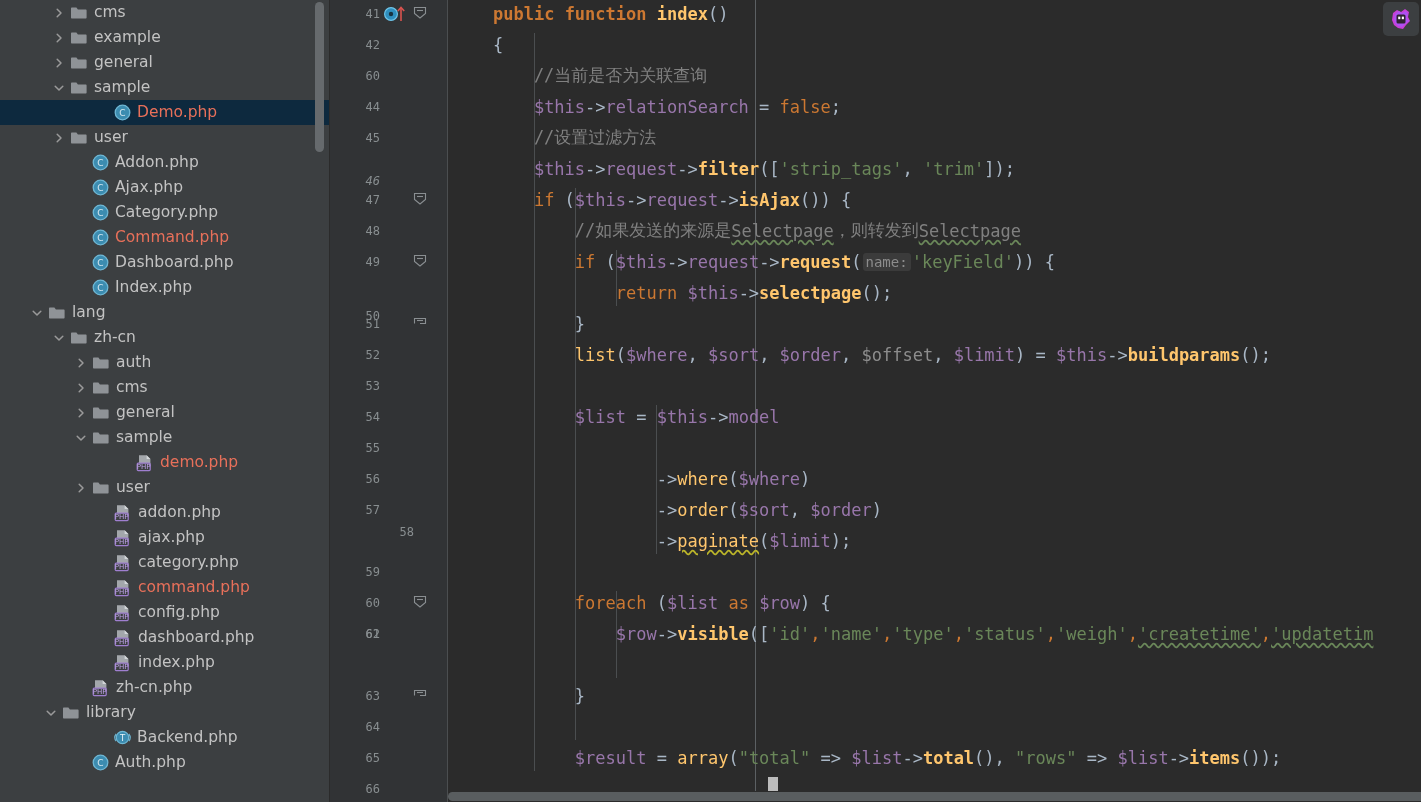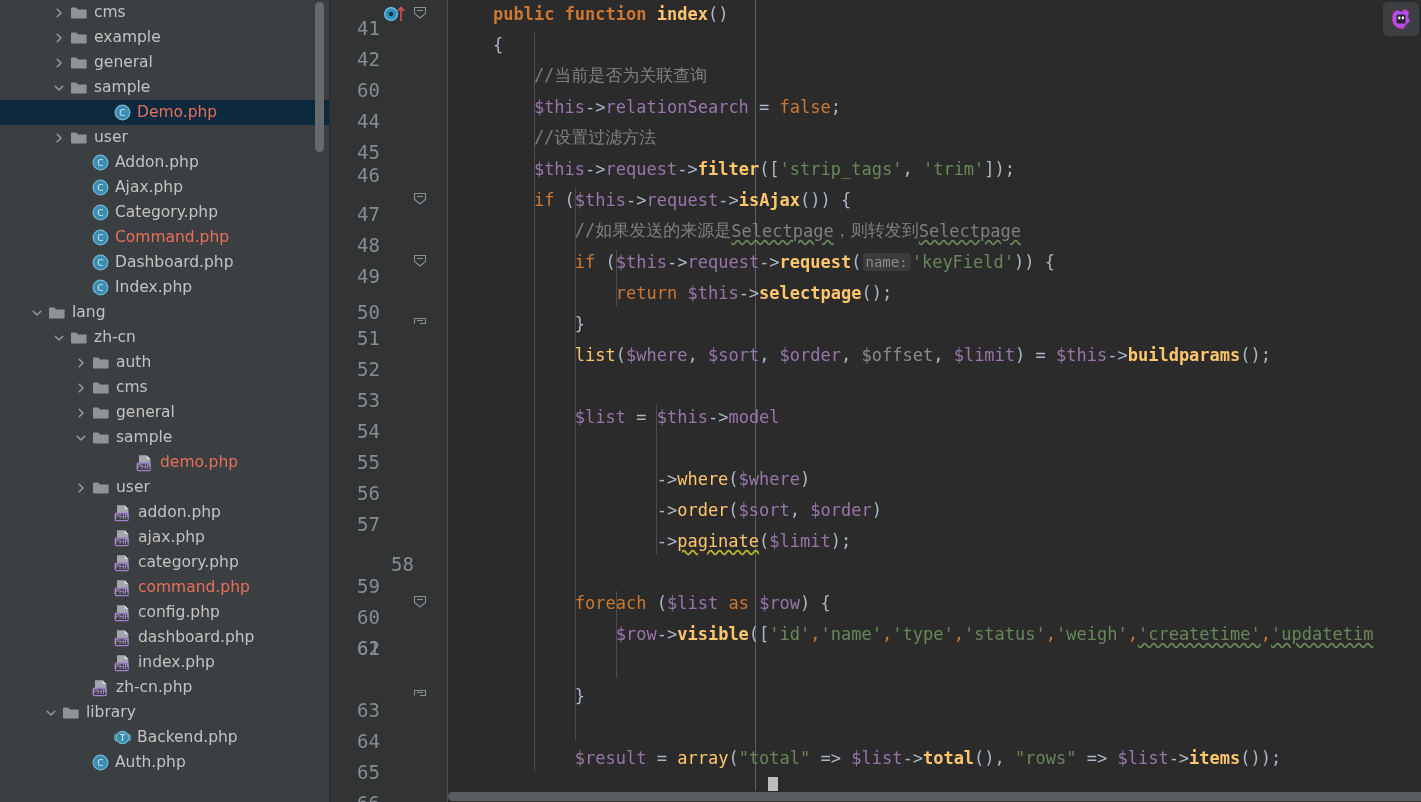--- a/index.html
+++ b/index.html
@@ -73,23 +73,22 @@
   #gutter-sep {
     position: absolute; left: 117px; top: 0; width: 1px; height: 802px;
     background: #4b4e50;
   }
   .gutter-row {
     position: absolute; left: 0; width: 118px; height: 31px;
     display: flex; align-items: center;
   }
   .lnum {
     width: 50px; text-align: right;
-    font-size: 19px; color: #888e90;
+    font-size: 12px; color: #888e90;
     font-family: "DejaVu Sans Mono", monospace;
-    margin-top: 28px;
   }
   .gmark { position: relative; width: 26px; height: 22px; margin-left: 3px; }
   .fold-col { position: absolute; left: 82px; top: 0; width: 24px; height: 31px; }
 
   #fold-line {
     position: absolute; left: 425px; top: 0; width: 1px; height: 802px;
     background: #5c6063;
   }
 
   #code {
@@ -564,21 +563,21 @@
           <span class="gmark"></span>
         </div>
         <div class="gutter-row" style="top: 91px;">
           <span class="lnum">44</span>
           <span class="gmark"></span>
         </div>
         <div class="gutter-row" style="top: 122px; gap: 26px;">
           <span class="lnum">45</span>
           <span class="gmark"></span>
         </div>
-        <div class="gutter-row" style="top: 145px;">
+        <div class="gutter-row" style="top: 165px; font-style: italic;">
           <span class="lnum">46</span>
           <span class="gmark"></span>
         </div>
         <div class="gutter-row" style="top: 184px;">
           <span class="lnum">47</span>
           <span class="gmark"></span>
           <span class="fold-col" style="top: 5px;"><svg width="16" height="20" viewBox="0 0 16 20">
               <path d="M2.5 4.5 L13.5 4.5 L13.5 10.5 L8 15 L2.5 10.5 Z" fill="none" stroke="#8a8f92" stroke-width="1.1"></path>
               <path d="M5 7.5 L11 7.5" stroke="#8a8f92" stroke-width="1.1"></path>
             </svg></span>

